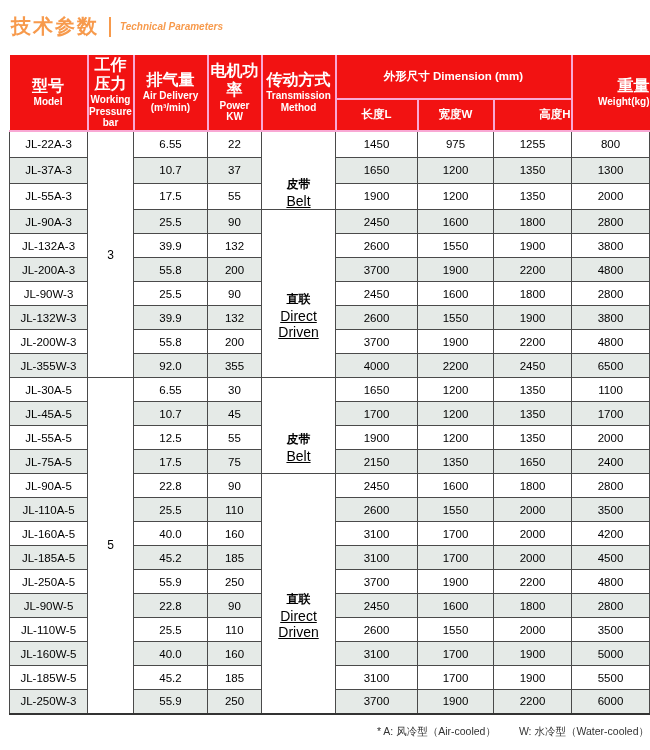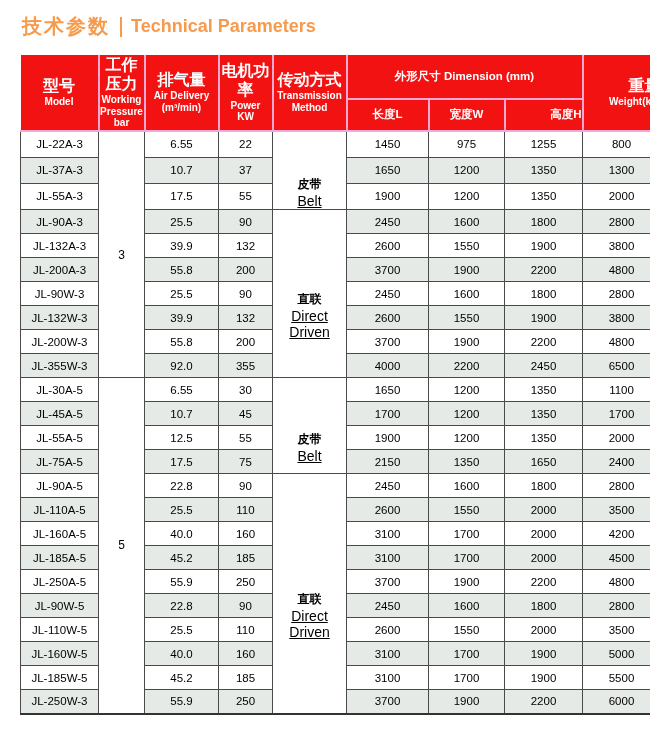--- a/index.html
+++ b/index.html
@@ -7,27 +7,27 @@
     --row-tint:#e5eae7;
     --title-orange:#f79a4c;
     --border-color:#4a4a4a;
   }
   *{box-sizing:border-box;}
   html,body{margin:0;padding:0;}
   body{
     width:650px;height:750px;background:#fff;
     font-family:"Liberation Sans", sans-serif;color:#111;
   }
-  .page{padding:10px 5px 0 20px;}
+  .page{padding:10px 5px 0 9px;}
 
   
   .title-bar{display:flex;align-items:center;margin:3px 0 15px 2px;color:var(--title-orange);}
   .title-zh{font-size:20px;font-weight:bold;letter-spacing:2px;}
   .title-divider{width:2px;height:20px;background:var(--title-orange);margin:0 9px 0 10px;}
-  .title-en{font-size:18px;font-weight:bold;}
+  .title-en{font-size:10px;font-weight:bold;font-style:italic;}
 
   
   table{
     border-collapse:collapse;table-layout:fixed;width:640px;
     border-bottom:2px solid #333;
   }
   thead th{
     background:var(--header-red);color:#fff;border:2px solid #f9a8d4;
     padding:1px 0;vertical-align:middle;line-height:1.18;font-weight:bold;
   }
@@ -347,14 +347,18 @@
           <td>55.9</td>
           <td>250</td>
           <td>3700</td>
           <td>1900</td>
           <td>2200</td>
           <td>6000</td>
         </tr>
       </tbody>
   </table>
 
+  <div class="footnote">
+    <span>* A: 风冷型（Air-cooled）</span>
+    <span class="fn-gap">W: 水冷型（Water-cooled）</span>
+  </div>
 
 </div>
 
 </body></html>

